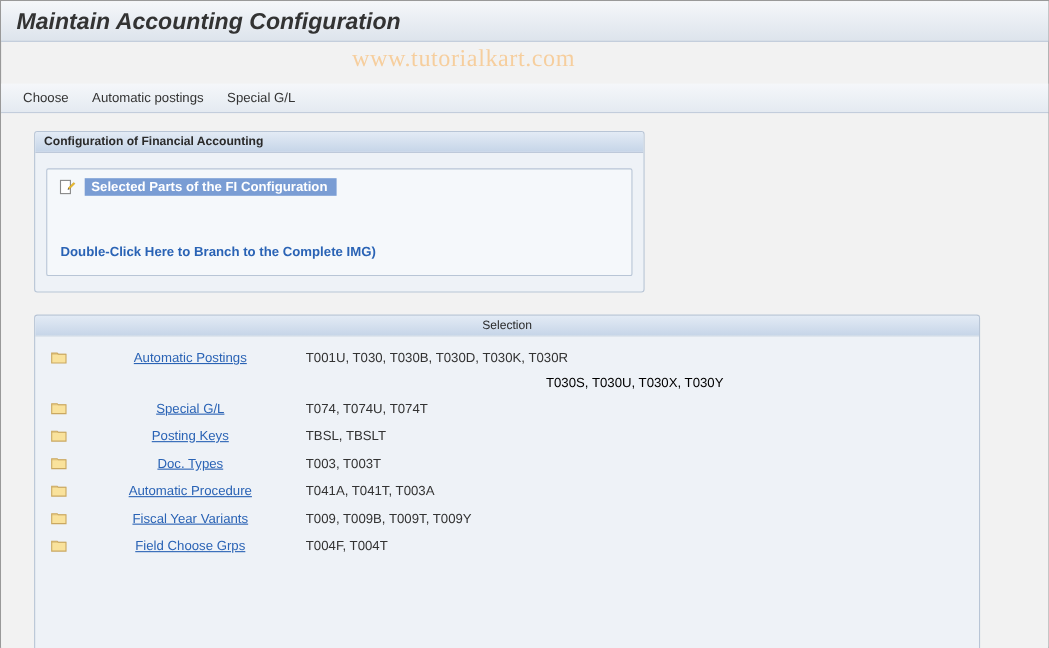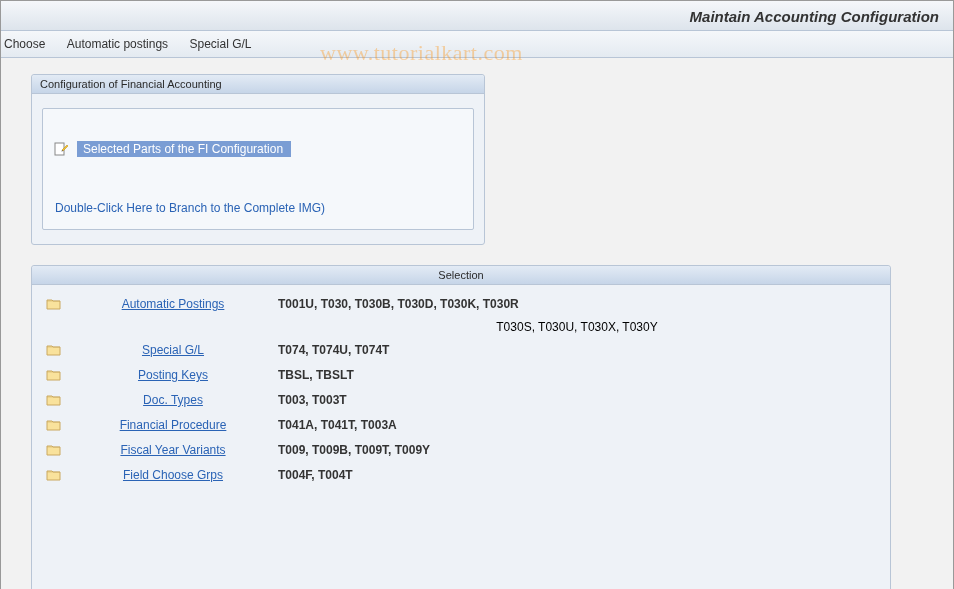--- a/index.html
+++ b/index.html
@@ -15,30 +15,30 @@
       height: 589px;
       overflow: hidden;
       position: relative;
     }
     .title-bar {
       background: linear-gradient(to bottom, #f5f7fa 0%, #dde4ec 100%);
       border-bottom: 1px solid #b8c5d6;
       padding: 7px 14px 5px 14px;
     }
     .title-bar h1 {
-      font-size: 15px;
+      font-size: 21px;
       font-weight: bold;
       font-style: italic;
       color: #333;
-      text-align: right;
     }
     .toolbar {
       background: linear-gradient(to bottom, #f5f7fa 0%, #e4eaf1 100%);
       border-bottom: 1px solid #b8c5d6;
-      padding: 6px 3px;
+      padding: 6px 20px;
+      margin-top: 38px;
     }
     .toolbar-item {
       display: inline-block;
       margin-right: 18px;
       color: #333;
       cursor: pointer;
     }
     .watermark {
       position: absolute;
       top: 40px;
@@ -55,21 +55,22 @@
       background: #f2f2f2;
     }
     .groupbox {
       border: 1px solid #b8c5d6;
       background: #eef2f7;
       border-radius: 3px;
       margin-bottom: 20px;
       position: relative;
     }
     .groupbox-1 {
-      width: 454px;
+      width: 555px;
+      font-weight: bold;
     }
     .groupbox-2 {
       width: 860px;
       height: 360px;
       text-align: center;
     }
     .groupbox-header {
       background: linear-gradient(to bottom, #e3ebf5 0%, #c6d5e8 100%);
       border-bottom: 1px solid #b8c5d6;
       padding: 3px 8px;
@@ -84,21 +85,20 @@
       border: 1px solid #b8c5d6;
       background: #f5f8fb;
       border-radius: 2px;
       padding: 8px 10px 14px 10px;
     }
     .selected-row {
       display: flex;
       align-items: flex-end;
       gap: 8px;
       margin-bottom: 12px;
-      margin-top: 24px;
     }
     .edit-icon {
       width: 16px;
       height: 16px;
       flex-shrink: 0;
     }
     .selected-label {
       background: #7a9dd4;
       color: #fff;
       padding: 1px 8px 1px 6px;
@@ -129,21 +129,20 @@
     }
     .sel-link {
       color: #2a63b5;
       text-decoration: underline;
       cursor: pointer;
       width: 210px;
       flex-shrink: 0;
     }
     .sel-tables {
       color: #333;
-      font-weight: bold;
     }
     .sel-continuation {
       margin-left: 232px;
       margin-bottom: 7px;
       color: #000000;
     }
     .frame {
       border: 1px solid #999;
       box-shadow: 0 0 0 1px #555;
       height: 589px;
@@ -224,21 +223,21 @@
           </svg>
           <span class="sel-link">Doc. Types</span>
           <span class="sel-tables">T003,  T003T</span>
         </div>
 
         <div class="sel-row">
           <svg class="sel-icon" viewBox="0 0 16 16">
             <path d="M1 4 L1 13 L14 13 L14 5 L7 5 L6 4 Z" fill="#f9e29c" stroke="#caa860" stroke-width="1"></path>
             <path d="M1 5 L14 5" stroke="#caa860" stroke-width="0.5"></path>
           </svg>
-          <span class="sel-link">Financial Procedure</span>
+          <span class="sel-link">Automatic Procedure</span>
           <span class="sel-tables">T041A, T041T, T003A</span>
         </div>
 
         <div class="sel-row">
           <svg class="sel-icon" viewBox="0 0 16 16">
             <path d="M1 4 L1 13 L14 13 L14 5 L7 5 L6 4 Z" fill="#f9e29c" stroke="#caa860" stroke-width="1"></path>
             <path d="M1 5 L14 5" stroke="#caa860" stroke-width="0.5"></path>
           </svg>
           <span class="sel-link">Fiscal Year Variants</span>
           <span class="sel-tables">T009,  T009B, T009T, T009Y</span>

